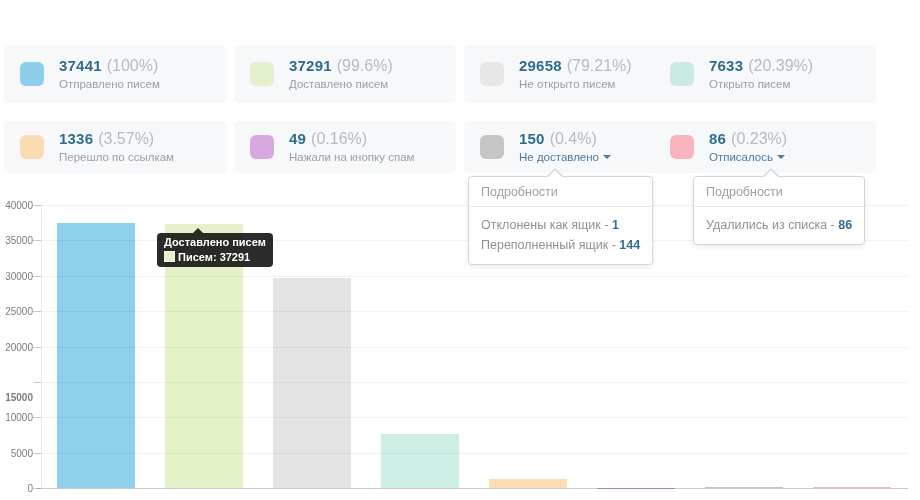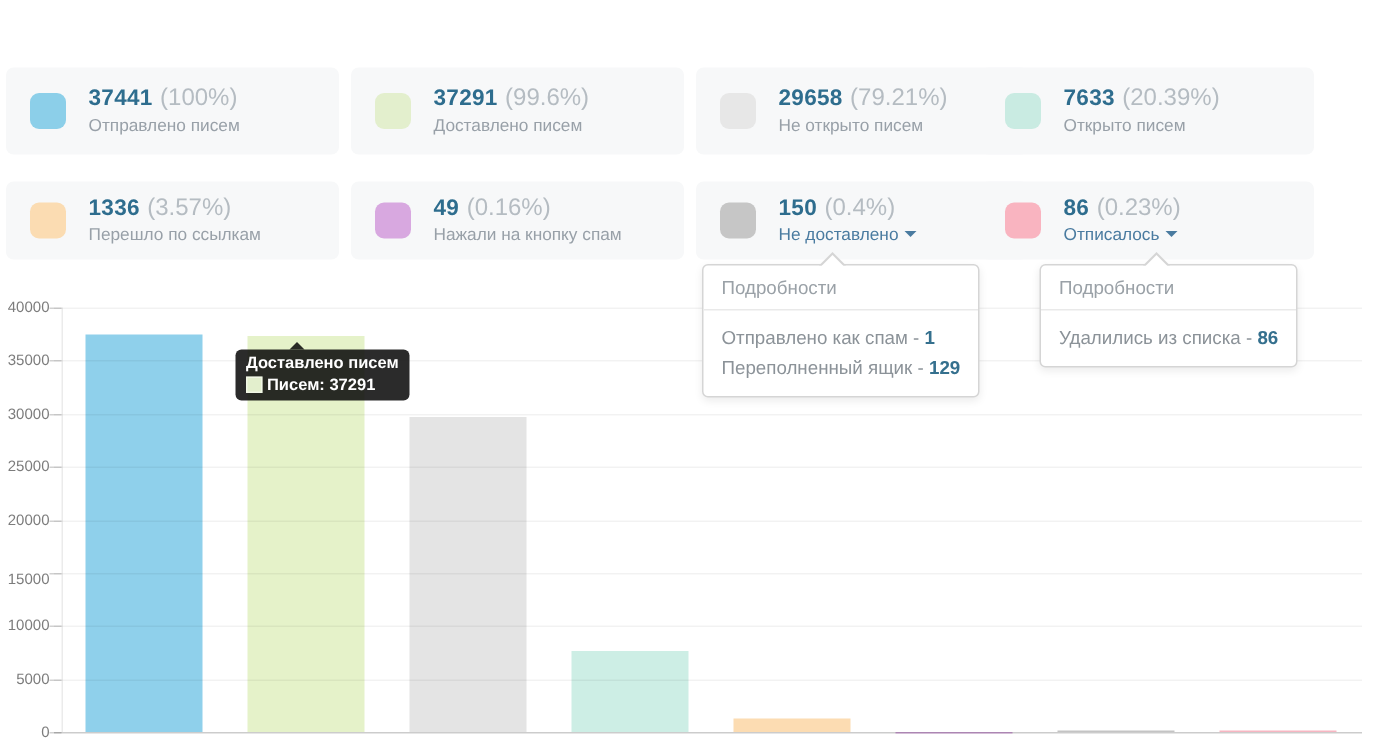--- a/index.html
+++ b/index.html
@@ -161,21 +161,21 @@
     <div class="tick-mark" style="top: 293px;"></div>
     <div class="tick-label" style="top: 288px;">0</div>
     <div class="gridline" style="top: 257.625px;"></div>
     <div class="tick-mark" style="top: 257.625px;"></div>
     <div class="tick-label" style="top: 252.625px;">5000</div>
     <div class="gridline" style="top: 222.25px;"></div>
     <div class="tick-mark" style="top: 222.25px;"></div>
     <div class="tick-label" style="top: 217.25px;">10000</div>
     <div class="gridline" style="top: 186.875px;"></div>
     <div class="tick-mark" style="top: 186.875px;"></div>
-    <div class="tick-label" style="top: 186px;">15000</div>
+    <div class="tick-label" style="top: 197px; font-weight: bold;">15000</div>
     <div class="gridline" style="top: 151.5px;"></div>
     <div class="tick-mark" style="top: 151.5px;"></div>
     <div class="tick-label" style="top: 146.5px;">20000</div>
     <div class="gridline" style="top: 116.125px;"></div>
     <div class="tick-mark" style="top: 116.125px;"></div>
     <div class="tick-label" style="top: 111.125px;">25000</div>
     <div class="gridline" style="top: 80.75px;"></div>
     <div class="tick-mark" style="top: 80.75px;"></div>
     <div class="tick-label" style="top: 75.75px;">30000</div>
     <div class="gridline" style="top: 45.375px;"></div>
@@ -192,22 +192,22 @@
   <div class="tooltip-line">
     <span class="tooltip-swatch" style="background: rgb(227, 239, 205);"></span>
     <span>Писем:</span>&nbsp;<span>37291</span>
   </div>
 </div>
 
 <div class="popover" style="left:468px;top:176px;">
   <div class="popover-arrow" style="left:77px;"></div>
   <div class="popover-header">Подробности</div>
   <div class="popover-body">
-    <div><span>Отправлено как спам -</span> <span class="popover-value">1</span></div>
-    <div><span>Переполненный ящик -</span> <span class="popover-value">129</span></div>
+    <div><span>Отклонены как ящик -</span> <span class="popover-value">1</span></div>
+    <div><span>Переполненный ящик -</span> <span class="popover-value">144</span></div>
   </div>
 </div>
 
 <div class="popover" style="left:693px;top:176px;">
   <div class="popover-arrow" style="left:68px;"></div>
   <div class="popover-header">Подробности</div>
   <div class="popover-body">
     <div><span>Удалились из списка -</span> <span class="popover-value">86</span></div>
   </div>
 </div>

